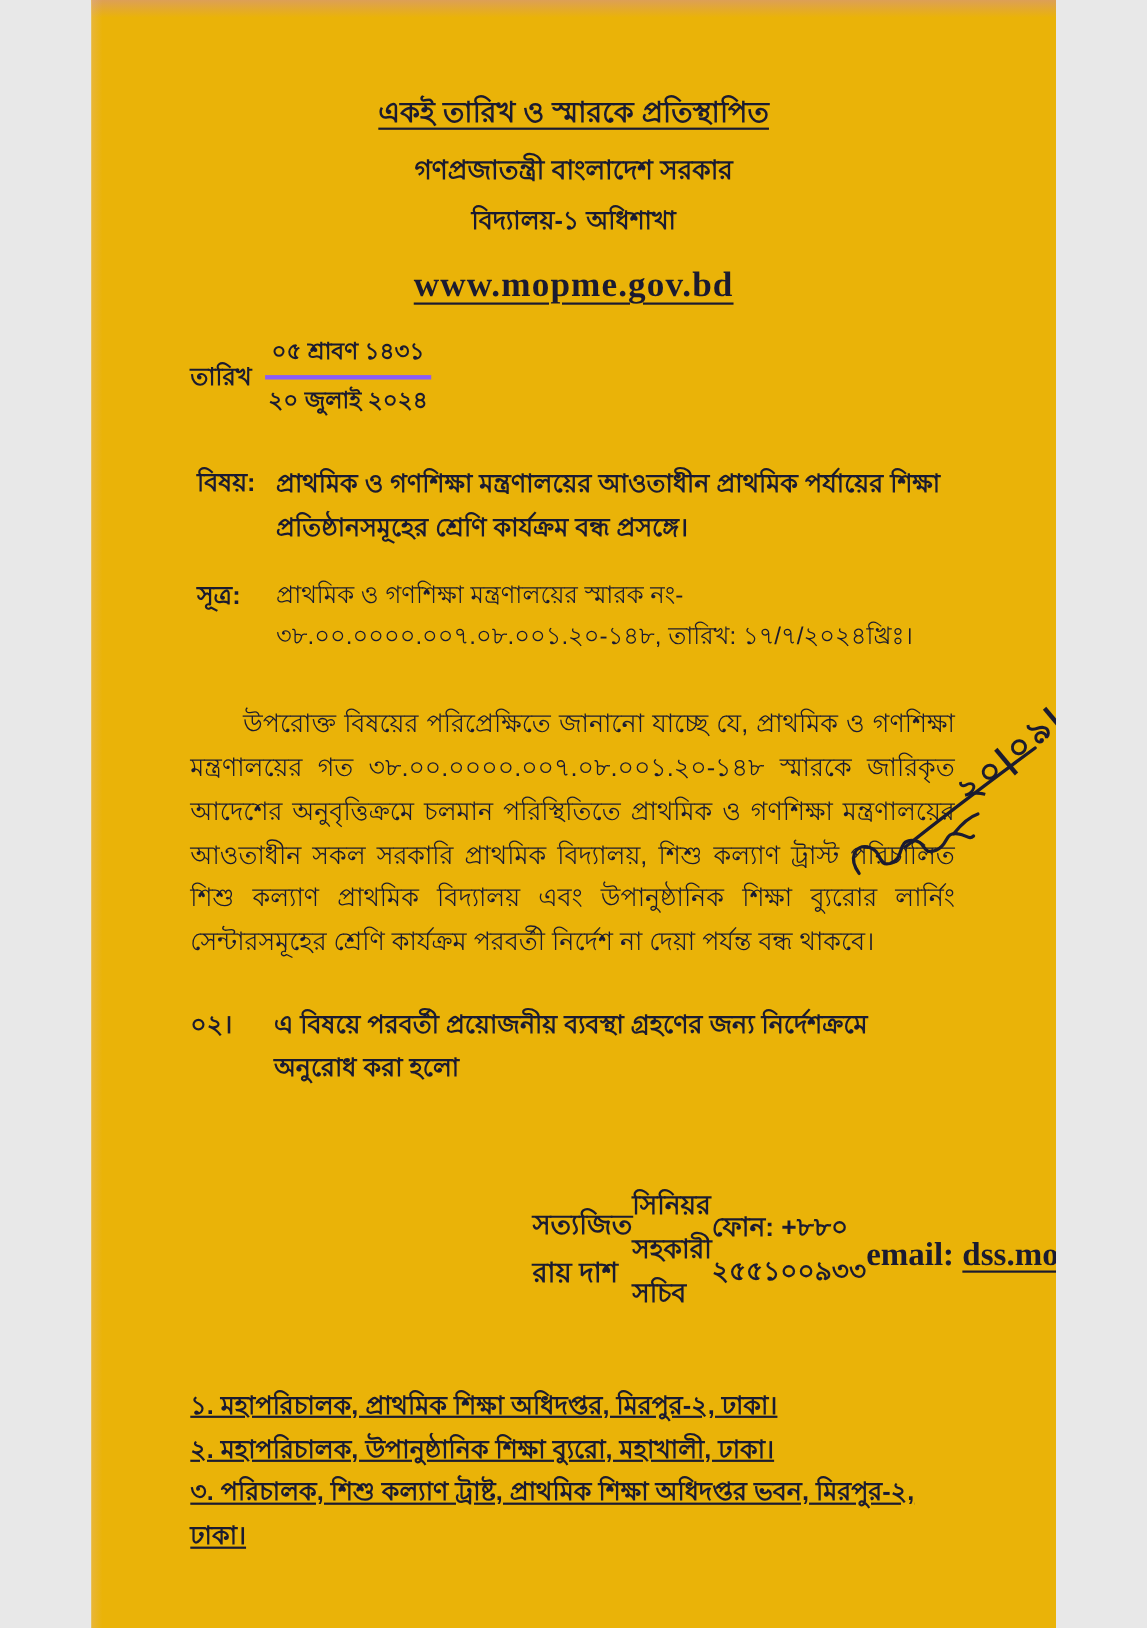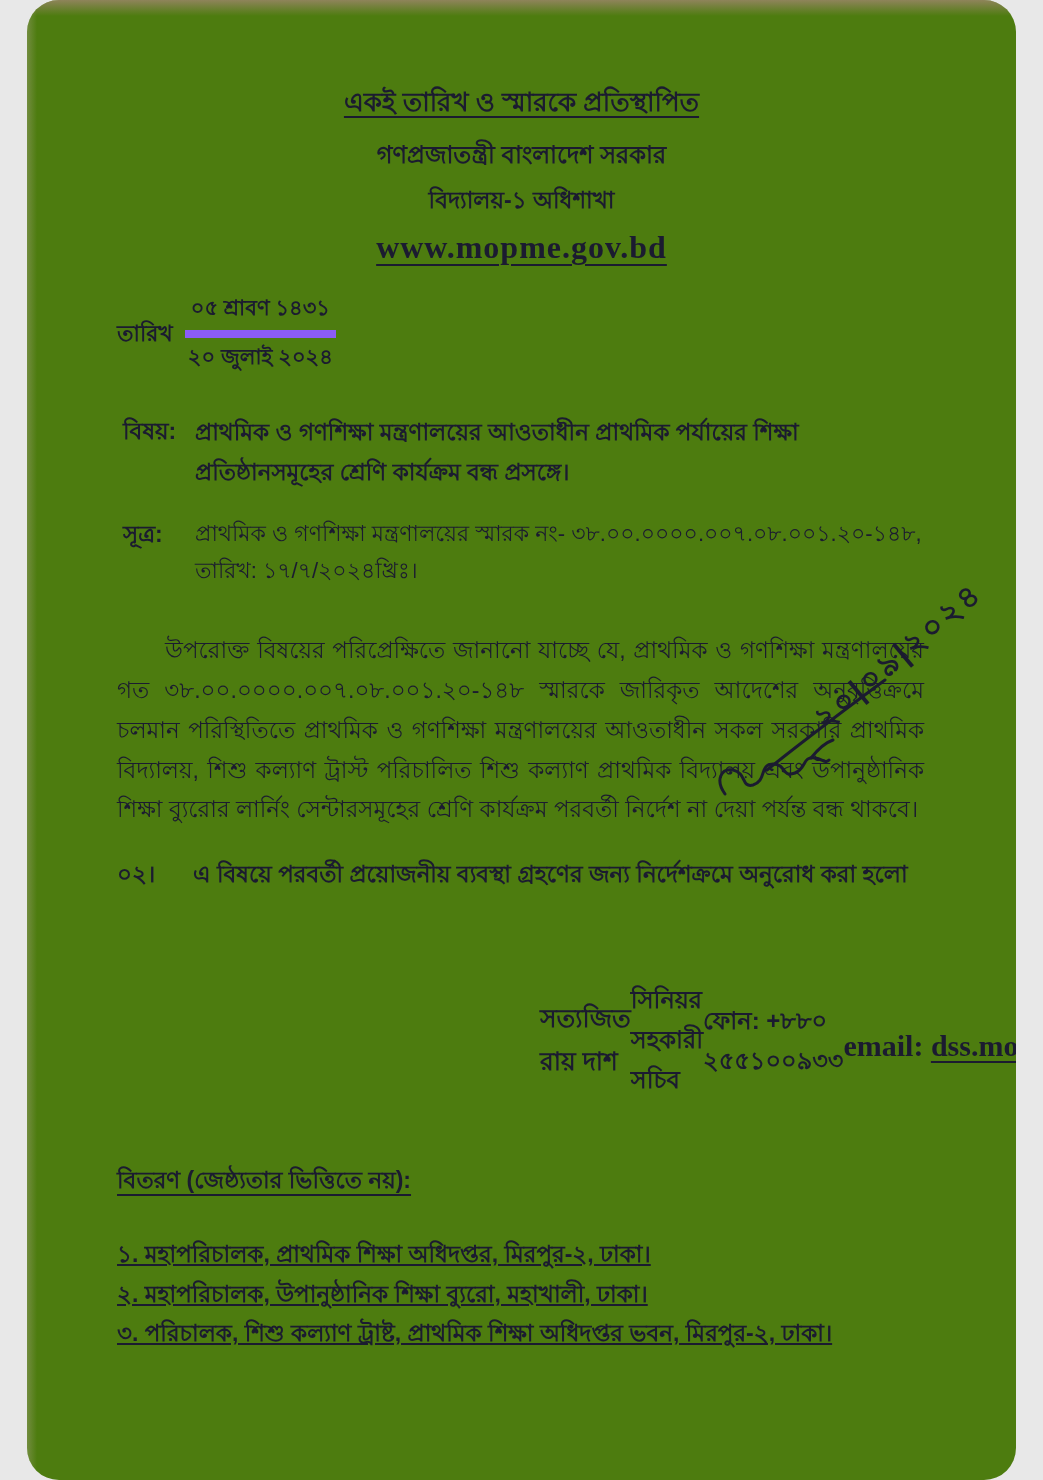--- a/index.html
+++ b/index.html
@@ -1,26 +1,25 @@
 <!DOCTYPE html>
 <html><head>
 <meta charset="utf-8">
 <style>
   * { box-sizing: border-box; margin: 0; padding: 0; }
   html, body { background: #e8e8e8; }
   .page {
     position: relative;
-    width: 989px;
+    width: 877px;
     height: 1480px;
     margin: 0 auto;
-    background: #4d7c0f;
+    background: #eab308;
     color: #1b1b30;
     font-family: "Liberation Sans", "DejaVu Sans", sans-serif;
     overflow: hidden;
-    border-radius: 32px;
   }
   .scan-edge-top {
     position: absolute; top: 0; left: 0; right: 0; height: 16px;
     background: linear-gradient(to bottom, rgba(208,140,165,0.5), rgba(255,255,255,0));
     pointer-events: none;
   }
   .scan-edge-left {
     position: absolute; top: 0; left: 0; bottom: 0; width: 10px;
     background: linear-gradient(to right, rgba(226,190,205,0.25), rgba(255,255,255,0));
     pointer-events: none;
@@ -32,50 +31,50 @@
     font-size: 26px; font-weight: 700;
     text-decoration: underline; text-decoration-thickness: 2px; text-underline-offset: 5px;
     margin-bottom: 10px;
   }
   .govt-line, .ministry-line { font-size: 24px; font-weight: 600; margin-bottom: 6px; }
   .section-line { font-size: 23px; font-weight: 600; margin-bottom: 6px; }
   .website-line {
     font-family: "Liberation Serif", "DejaVu Serif", serif;
     font-size: 32px; font-weight: 700; letter-spacing: 1px;
     text-decoration: underline; text-decoration-thickness: 2px; text-underline-offset: 6px;
-    margin-top: 8px;
+    margin-top: 19px;
   }
 
   
   .ref-row {
     display: flex; justify-content: space-between; align-items: center;
     padding: 0 92px 0 90px; margin-top: 26px;
   }
   .memo-number { font-size: 22px; font-weight: 600; }
   .date-block { display: flex; align-items: center; gap: 12px; }
   .date-label { font-size: 22px; font-weight: 600; }
   .date-fraction { display: flex; flex-direction: column; align-items: center; font-size: 21px; font-weight: 600; }
-  .date-top { padding: 0 6px 3px 6px; border-bottom: 8px solid #8b5cf6; }
+  .date-top { padding: 0 6px 3px 6px; border-bottom: 4px solid #8b5cf6; }
   .date-bottom { padding-top: 3px; }
 
   
   .subject-row, .source-row { display: flex; padding: 0 92px 0 96px; }
   .subject-row { margin-top: 36px; }
   .source-row { margin-top: 22px; }
   .field-label { flex: 0 0 72px; font-size: 23px; font-weight: 700; line-height: 1.7; }
   .subject-text { font-size: 23px; font-weight: 700; line-height: 1.75; }
   .source-text { font-size: 22px; font-weight: 500; line-height: 1.7; }
 
   
   .body-para {
     padding: 0 92px 0 90px; margin-top: 42px;
     font-size: 23px; font-weight: 500; line-height: 1.73;
     text-align: justify; text-indent: 48px;
   }
-  .para-02 { display: flex; padding: 0 92px 0 90px; margin-top: 26px; }
+  .para-02 { display: flex; padding: 0 92px 0 90px; margin-top: 36px; }
   .para-02-num { flex: 0 0 76px; font-size: 23px; font-weight: 600; }
   .para-02-text { font-size: 23px; font-weight: 600; }
 
   
   .signature-zone { position: absolute; left: 680px; top: 630px; width: 300px; height: 170px; }
   .signature-svg { position: absolute; left: 0; top: 22px; }
   .handwritten-date {
     position: absolute; left: 112px; top: 68px;
     font-size: 31px; font-weight: 600; white-space: nowrap;
     transform: rotate(-40deg); transform-origin: left center;
@@ -157,21 +156,20 @@
   </div>
 
   <div class="signatory">
     <div class="signatory-name">সত্যজিত রায় দাশ</div>
     <div class="signatory-title">সিনিয়র সহকারী সচিব</div>
     <div class="signatory-phone">ফোন: +৮৮০ ২৫৫১০০৯৩৩</div>
     <div class="signatory-email"><span>email: </span><span class="email-addr">dss.mopme@gmail.com</span></div>
   </div>
 
   <div class="list-section dist-section">
-    <div class="list-heading">বিতরণ (জেষ্ঠ্যতার ভিত্তিতে নয়):</div>
     <div class="dist-items">
       <div class="list-item">১. মহাপরিচালক, প্রাথমিক শিক্ষা অধিদপ্তর, মিরপুর-২, ঢাকা।</div>
       <div class="list-item">২. মহাপরিচালক, উপানুষ্ঠানিক শিক্ষা ব্যুরো, মহাখালী, ঢাকা।</div>
       <div class="list-item">৩. পরিচালক, শিশু কল্যাণ ট্রাষ্ট, প্রাথমিক শিক্ষা অধিদপ্তর ভবন, মিরপুর-২, ঢাকা।</div>
     </div>
   </div>
 
 </div>
 
 </body></html>

